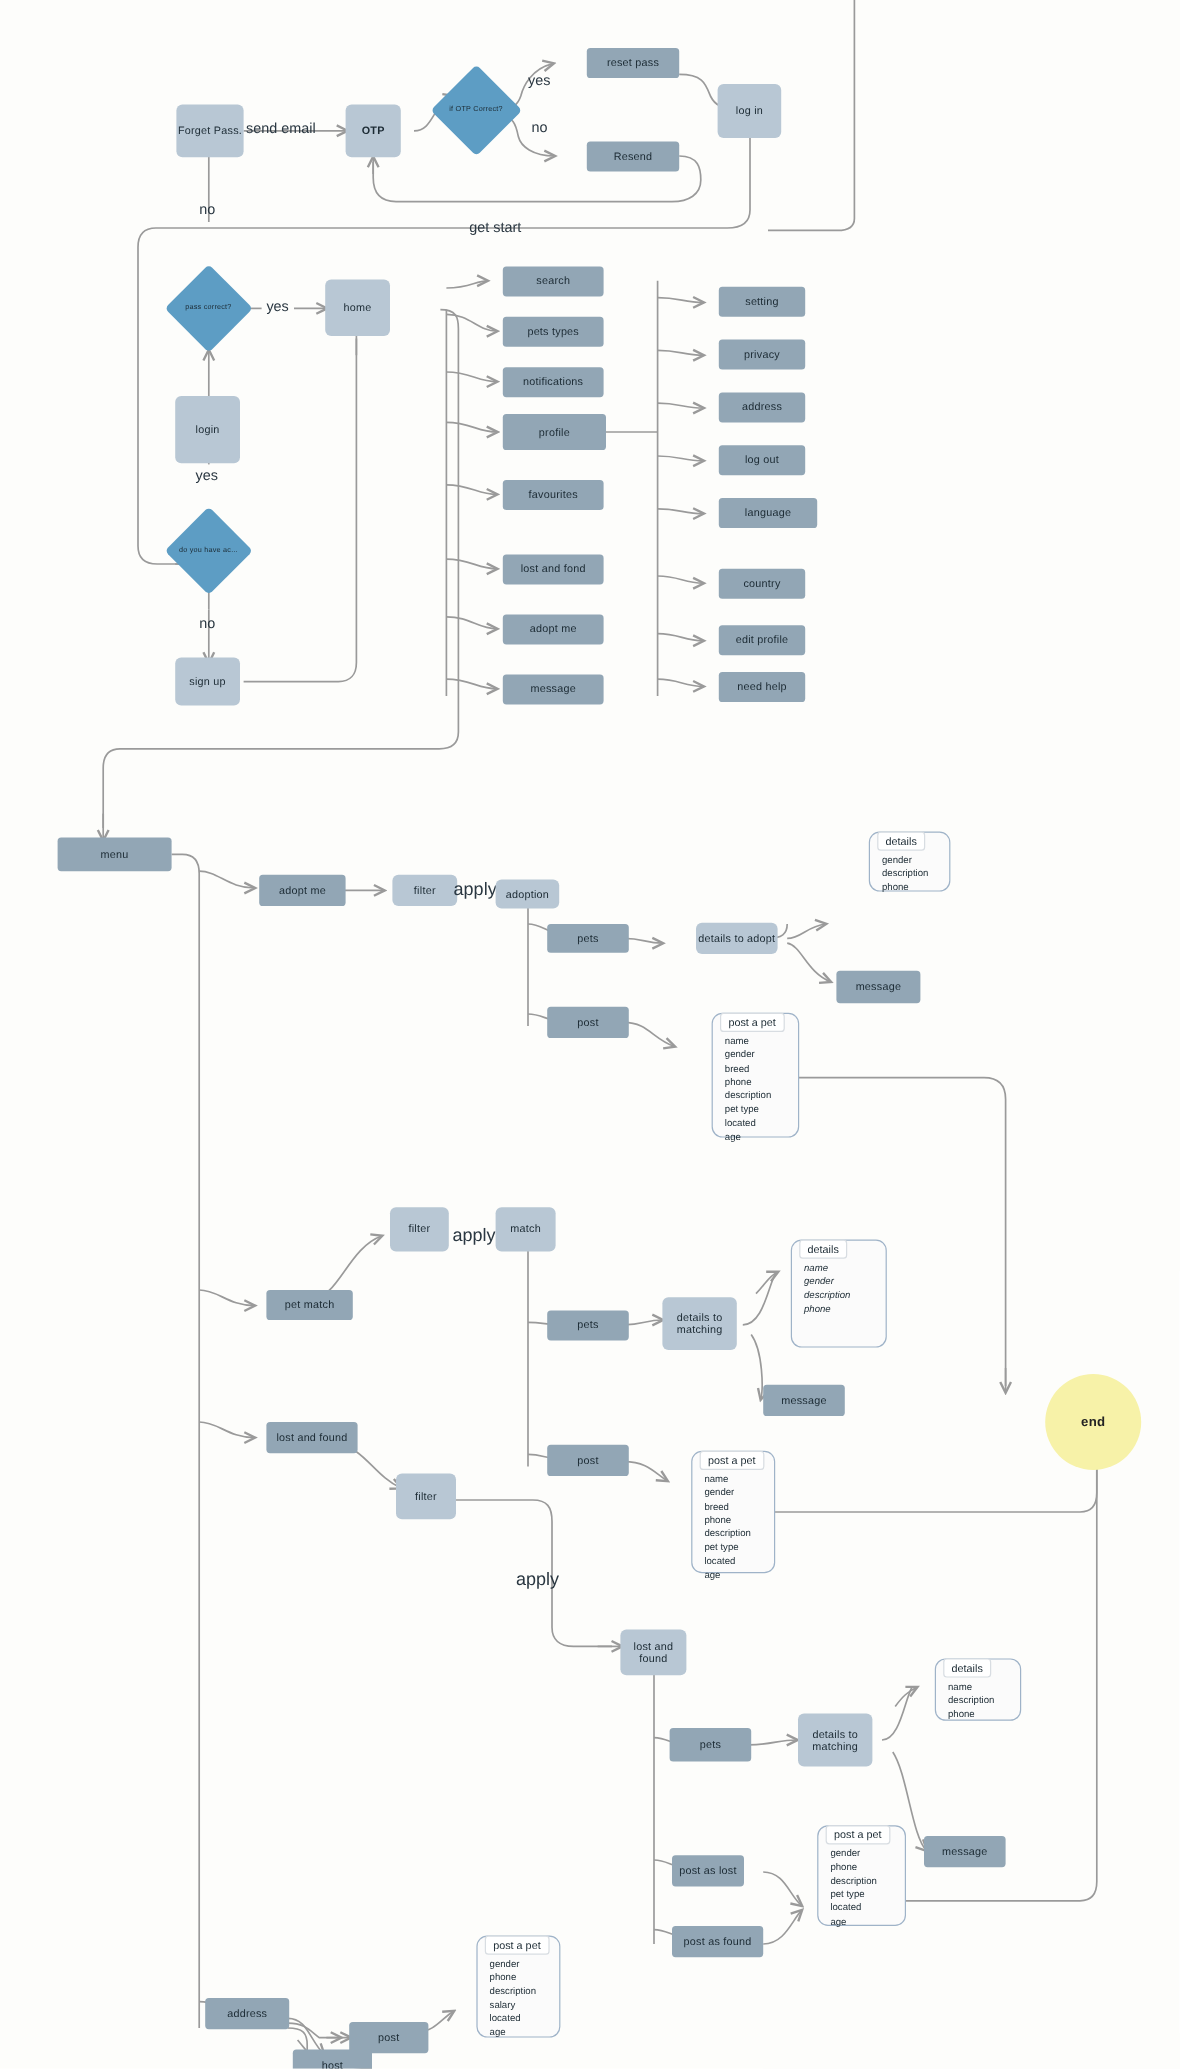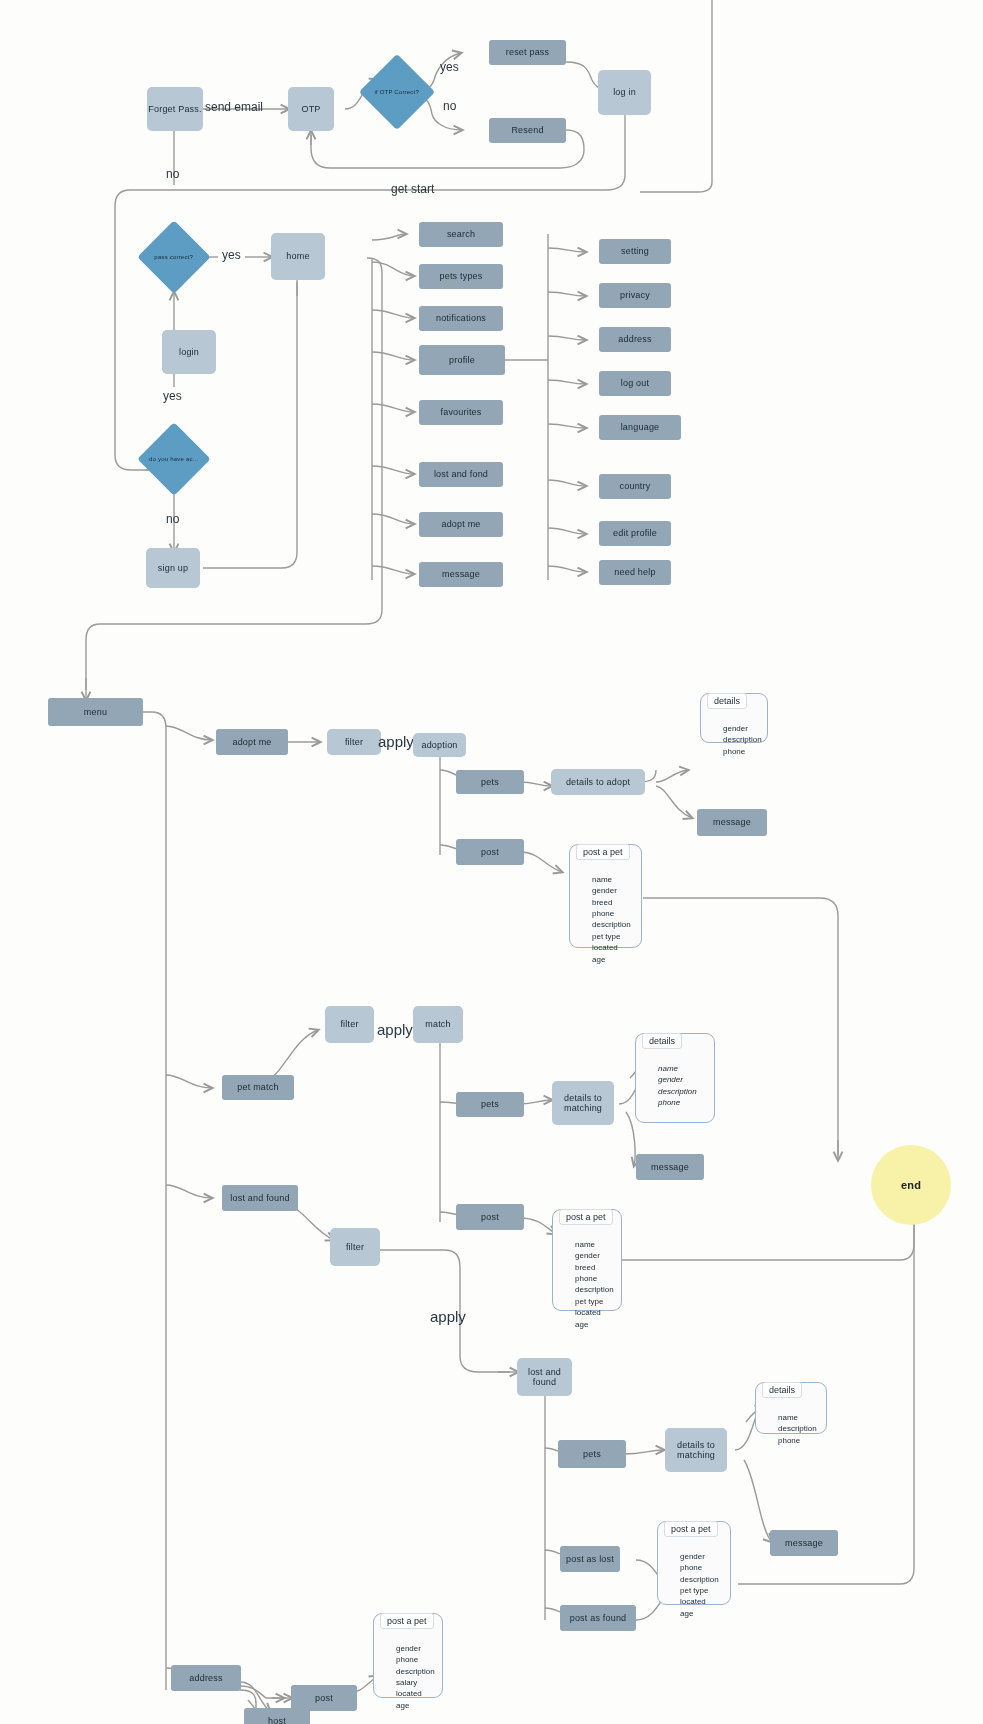--- a/index.html
+++ b/index.html
@@ -35,21 +35,22 @@
   .n-diamond > span{transform:rotate(-45deg);display:block;width:64px;}
   
   .n-end{
     background:#f7f2a8;border-radius:50%;
     font-size:11px;font-weight:bold;color:#232323;
   }
   
   .card{
     position:absolute;box-sizing:border-box;
     background:#fbfbfb;border:1px solid #9fb3c8;border-radius:9px;
-    padding:12px;
+    padding:0;
+    margin-left:24px;
   }
   .card .card-title{
     position:absolute;left:6px;top:-1px;
     background:#ffffff;border:1px solid #d8dde2;border-radius:3px;
     font-size:9px;color:#1b2a33;padding:2px 6px;
   }
   .card ul{list-style:none;margin:0;padding:17px 0 6px 10px;}
   .card li{font-size:8px;color:#1b2a33;line-height:1.42;}
   .card.italic li{font-style:italic;}
   
@@ -196,21 +197,21 @@
     <path class="arrowline" d="M349,1693 C362,1693 368,1682 378,1676"></path>
     <path class="arrowline" d="M248,1700 C258,1712 262,1718 268,1722"></path>
     <path d="M282,1722 C296,1722 302,1724 310,1724"></path>
 
   </svg>
 
   <div class="node n-light" style="left:147px;top:87px;width:56px;height:44px;">
     <span>Forget Pass.</span>
   </div>
   <div class="elabel" style="left:205px;top:100px;">send email</div>
-  <div class="node n-light" style="left:288px;top:87px;width:46px;height:44px;">
+  <div class="node n-light" style="left:288px;top:87px;width:46px;height:44px;font-weight:bold;">
     <span>OTP</span>
   </div>
   <div class="node n-diamond" style="left:370px;top:65px;width:54px;height:54px;">
     <span>if OTP Correct?</span>
   </div>
   <div class="elabel" style="left:440px;top:60px;">yes</div>
   <div class="elabel" style="left:443px;top:99px;">no</div>
   <div class="node n-dark" style="left:489px;top:40px;width:77px;height:25px;">
     <span>reset pass</span>
   </div>
@@ -220,21 +221,21 @@
   <div class="node n-light" style="left:598px;top:70px;width:53px;height:45px;">
     <span>log in</span>
   </div>
   <div class="elabel" style="left:166px;top:167px;">no</div>
   <div class="elabel" style="left:391px;top:182px;">get start</div>
 
   <div class="node n-diamond" style="left:148px;top:231px;width:52px;height:52px;">
     <span>pass correct?</span>
   </div>
   <div class="elabel" style="left:222px;top:248px;">yes</div>
-  <div class="node n-light" style="left:146px;top:330px;width:54px;height:44px;margin-left:16px;">
+  <div class="node n-light" style="left:146px;top:330px;width:54px;height:56px;">
     <span>login</span>
   </div>
   <div class="elabel" style="left:163px;top:389px;">yes</div>
   <div class="node n-diamond" style="left:148px;top:433px;width:52px;height:52px;">
     <span>do you have ac...</span>
   </div>
   <div class="elabel" style="left:166px;top:512px;">no</div>
   <div class="node n-light" style="left:146px;top:548px;width:54px;height:40px;">
     <span>sign up</span>
   </div>
@@ -303,21 +304,21 @@
   <div class="node n-light" style="left:327px;top:729px;width:54px;height:26px;">
     <span>filter</span>
   </div>
   <div class="elabel lg" style="left:378px;top:733px;">apply</div>
   <div class="node n-light" style="left:413px;top:733px;width:53px;height:24px;">
     <span>adoption</span>
   </div>
   <div class="node n-dark" style="left:456px;top:770px;width:68px;height:24px;">
     <span>pets</span>
   </div>
-  <div class="node n-light" style="left:551px;top:769px;width:94px;height:26px;">
+  <div class="node n-light" style="left:580px;top:769px;width:68px;height:26px;">
     <span>details to adopt</span>
   </div>
   <div class="node n-dark" style="left:697px;top:809px;width:70px;height:27px;">
     <span>message</span>
   </div>
   <div class="node n-dark" style="left:456px;top:839px;width:68px;height:26px;">
     <span>post</span>
   </div>
 
   <div class="card" style="left:700px;top:693px;width:68px;height:50px;">

